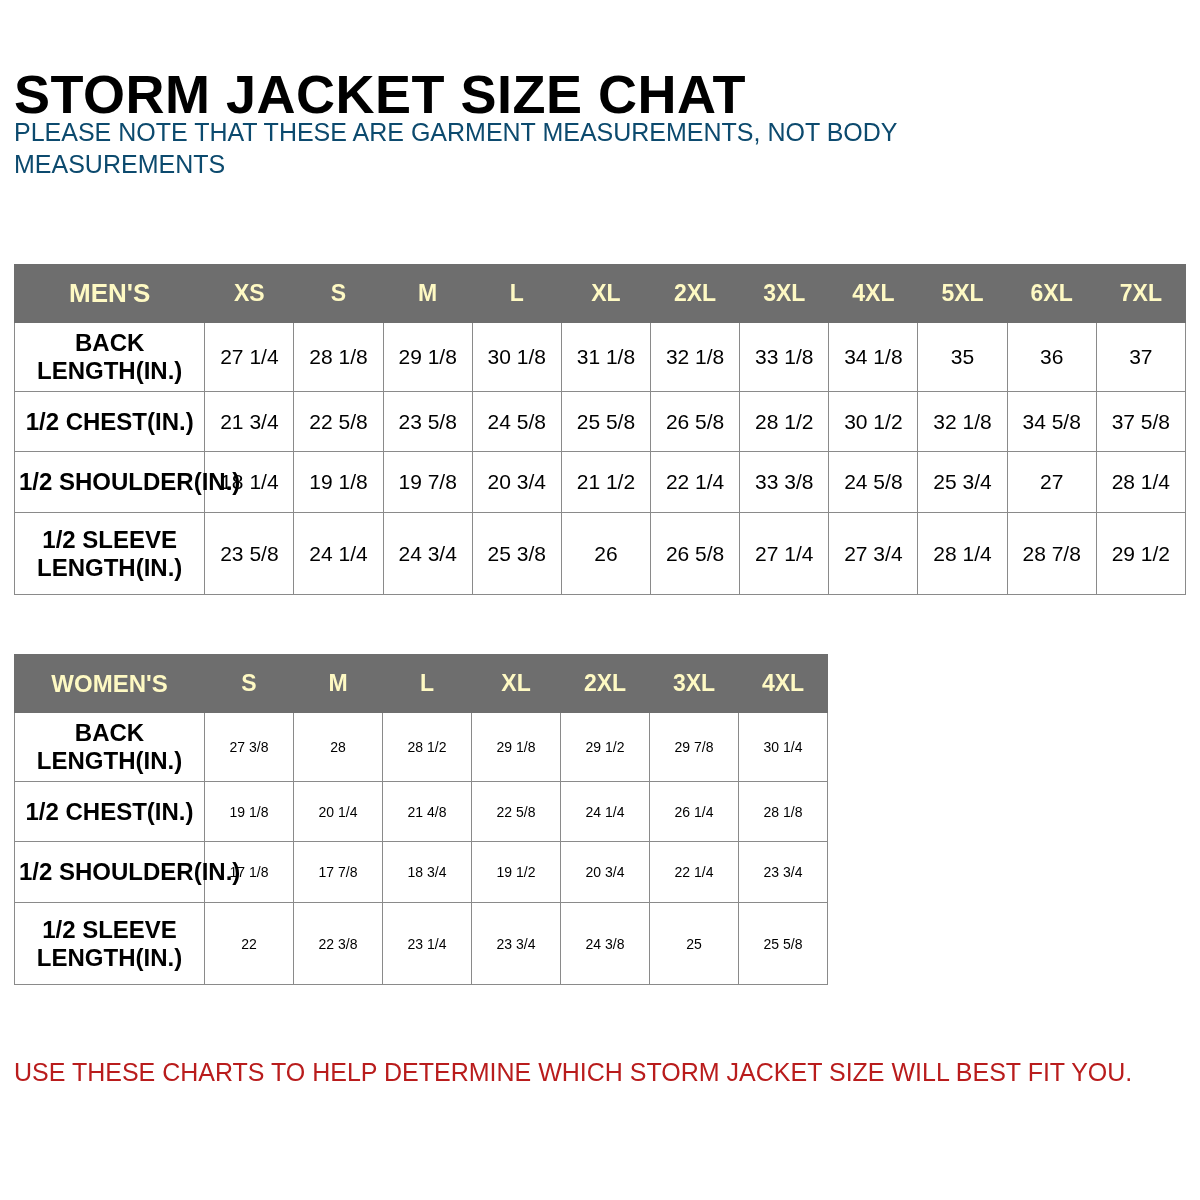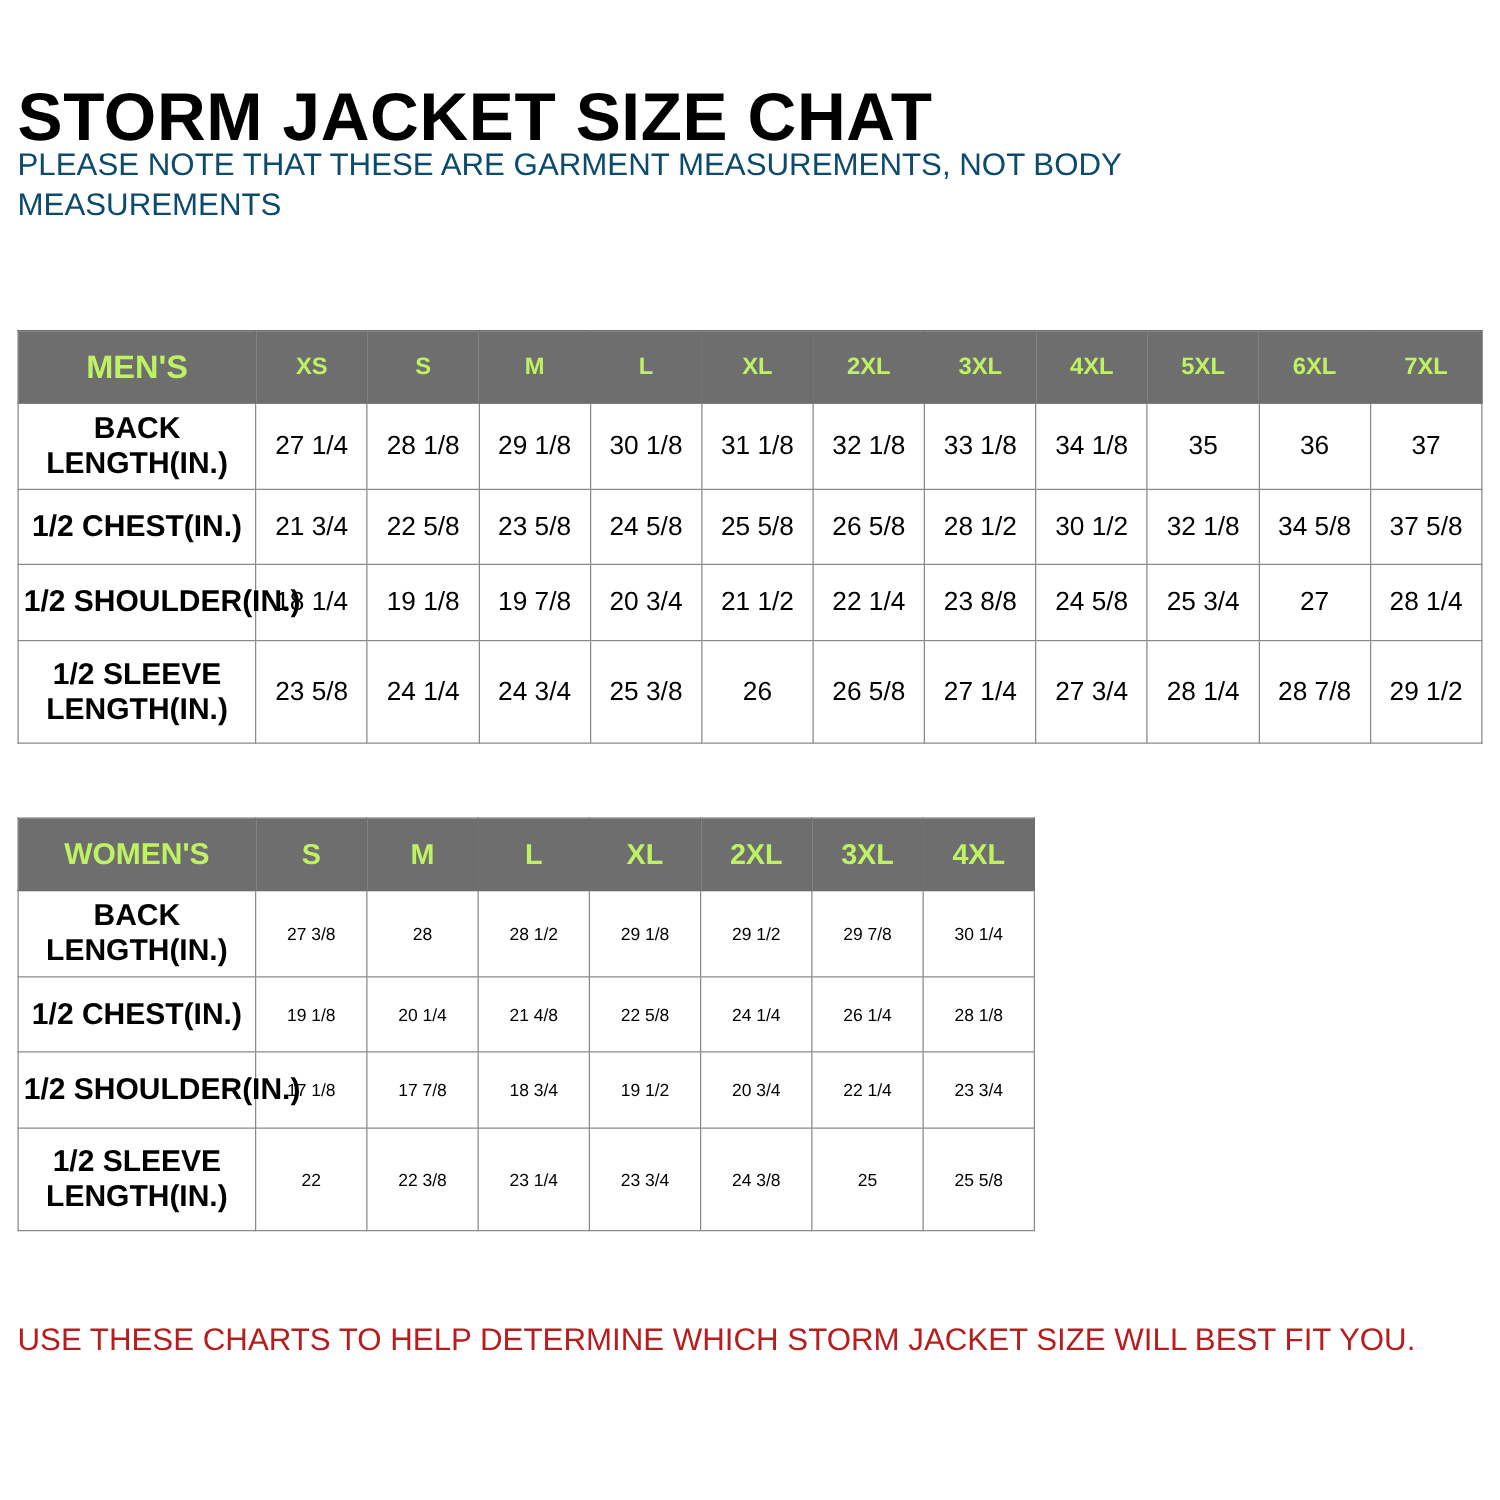--- a/index.html
+++ b/index.html
@@ -65,34 +65,34 @@
   table.size-table th {
     border: 1px solid #8a8a8a;
     padding: 0;
     text-align: center;
     vertical-align: middle;
     background: #ffffff;
   }
 
   table.size-table thead th {
     background: #6E6E6E;
-    color: #bef264;
+    color: #fef9c3;
     font-weight: bold;
     border: 1px solid #6E6E6E;
   }
 
   
   #mens-table {
     left: 14px;
     top: 264px;
     width: 1172px;
   }
   #mens-table thead th { height: 57px; }
   #mens-table .hdr-label { font-size: 26px; }
-  #mens-table .hdr-size  { font-size: 19px; }
+  #mens-table .hdr-size  { font-size: 23px; }
   #mens-table .row-label {
     font-size: 24px;
     font-weight: bold;
     line-height: 28px;
     padding: 2px 4px;
   }
   #mens-table .cell { font-size: 21px; font-weight: normal; }
   #mens-table tbody tr.r1 td { height: 64px; }
   #mens-table tbody tr.r2 td { height: 55px; }
   #mens-table tbody tr.r3 td { height: 56px; }
@@ -201,21 +201,21 @@
       <tr class="r3">
         <td class="row-label">
           <div class="nowrap">1/2 SHOULDER(IN.)</div>
         </td>
         <td class="cell">18  1/4</td>
         <td class="cell">19  1/8</td>
         <td class="cell">19  7/8</td>
         <td class="cell">20  3/4</td>
         <td class="cell">21  1/2</td>
         <td class="cell">22  1/4</td>
-        <td class="cell">23  8/8</td>
+        <td class="cell">33  3/8</td>
         <td class="cell">24  5/8</td>
         <td class="cell">25  3/4</td>
         <td class="cell">27</td>
         <td class="cell">28  1/4</td>
       </tr>
       <tr class="r4">
         <td class="row-label">
           <div class="nowrap">1/2  SLEEVE</div>
           <div class="nowrap">LENGTH(IN.)</div>
         </td>

